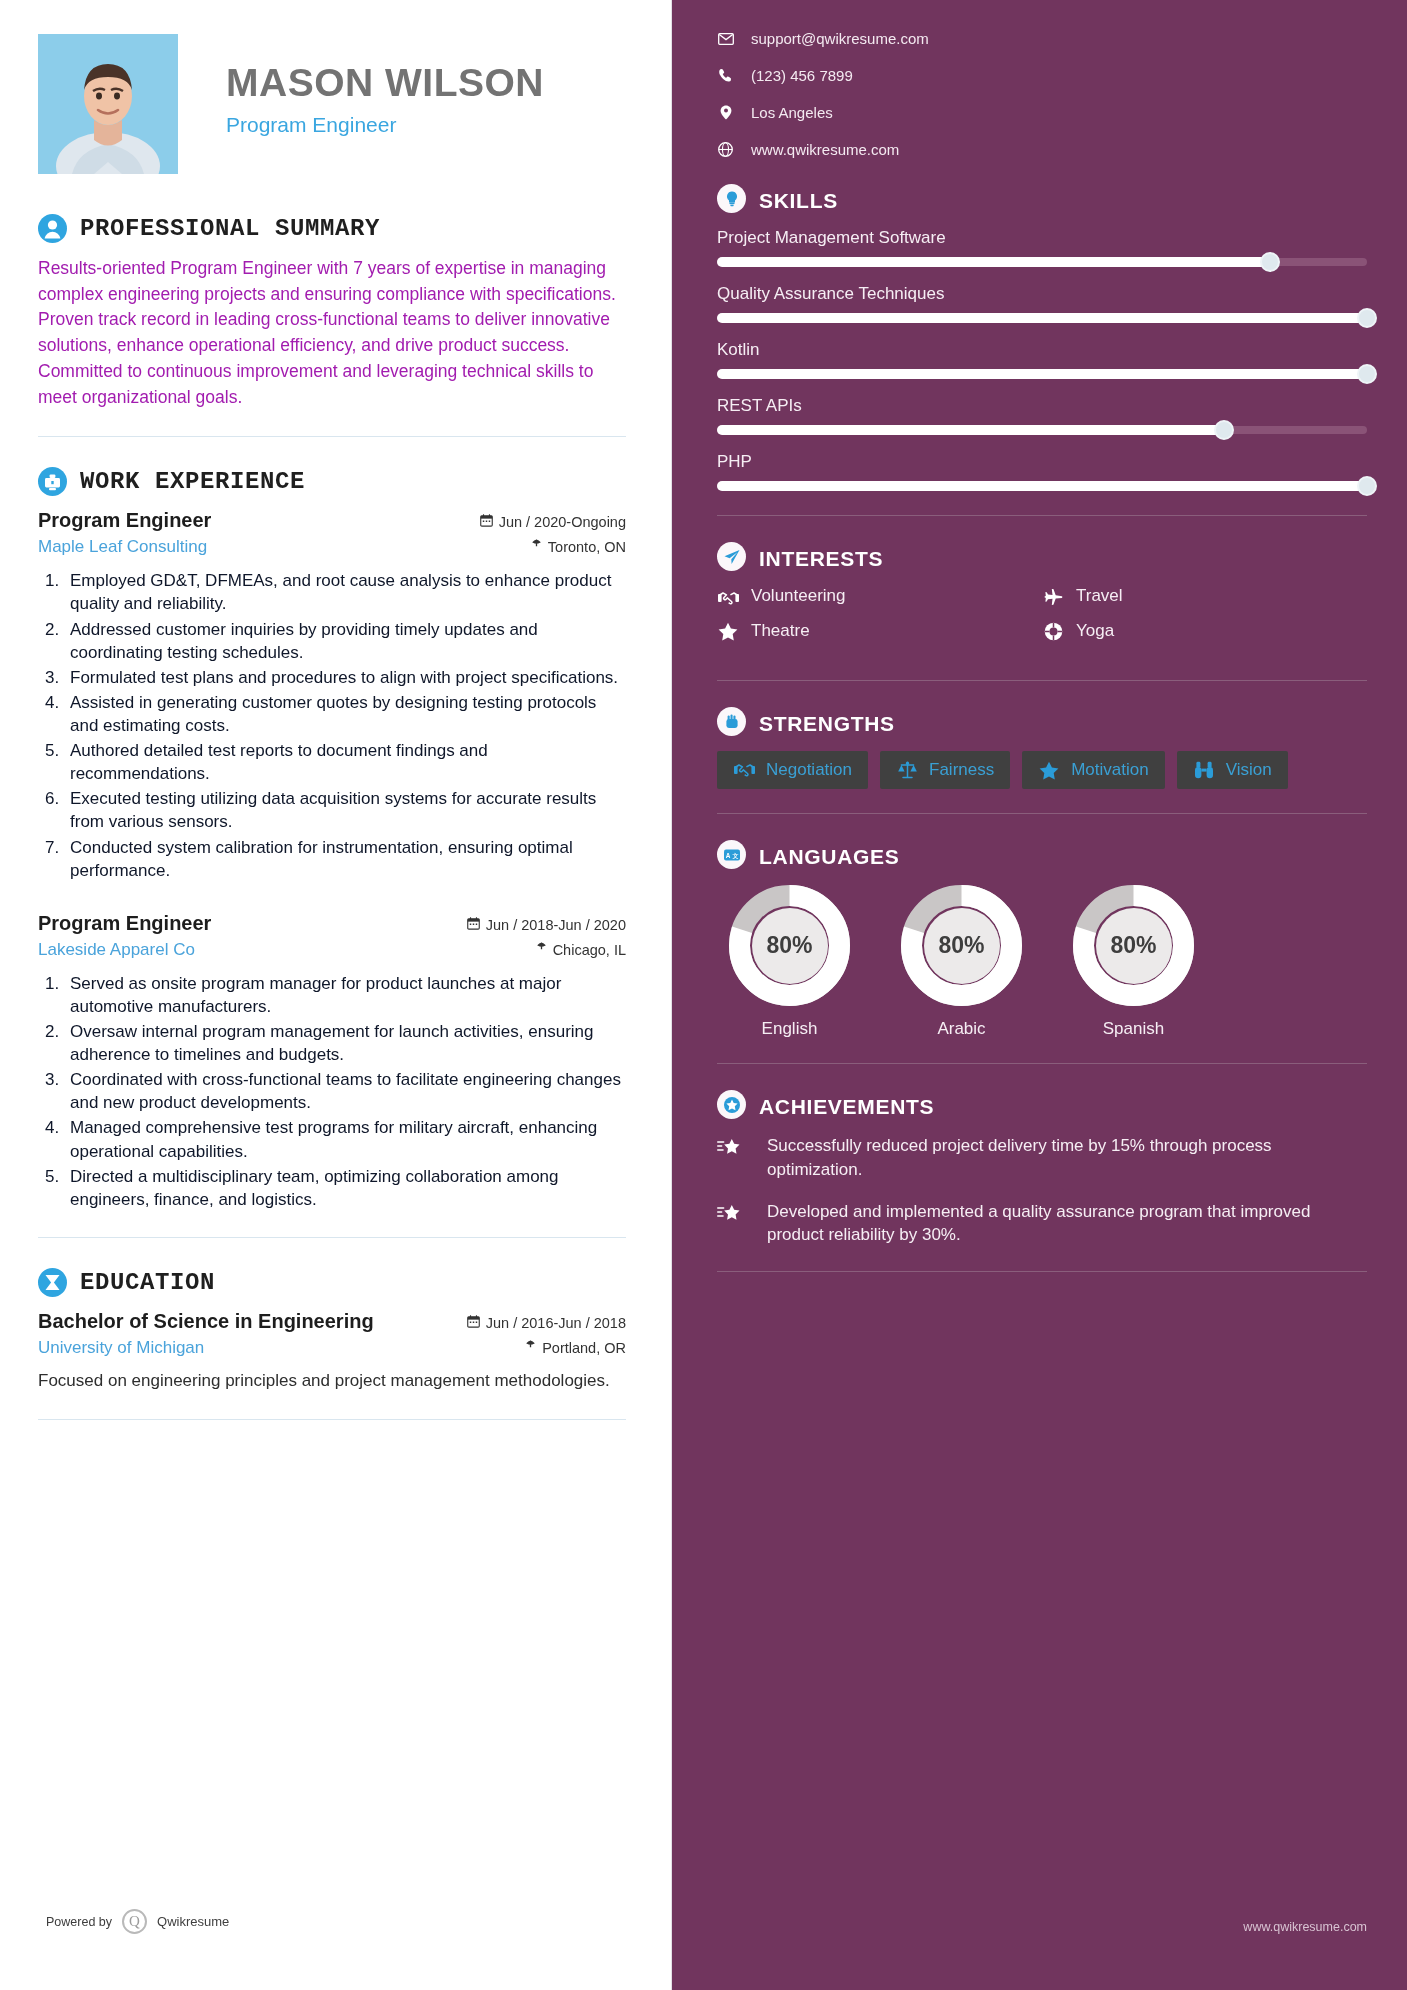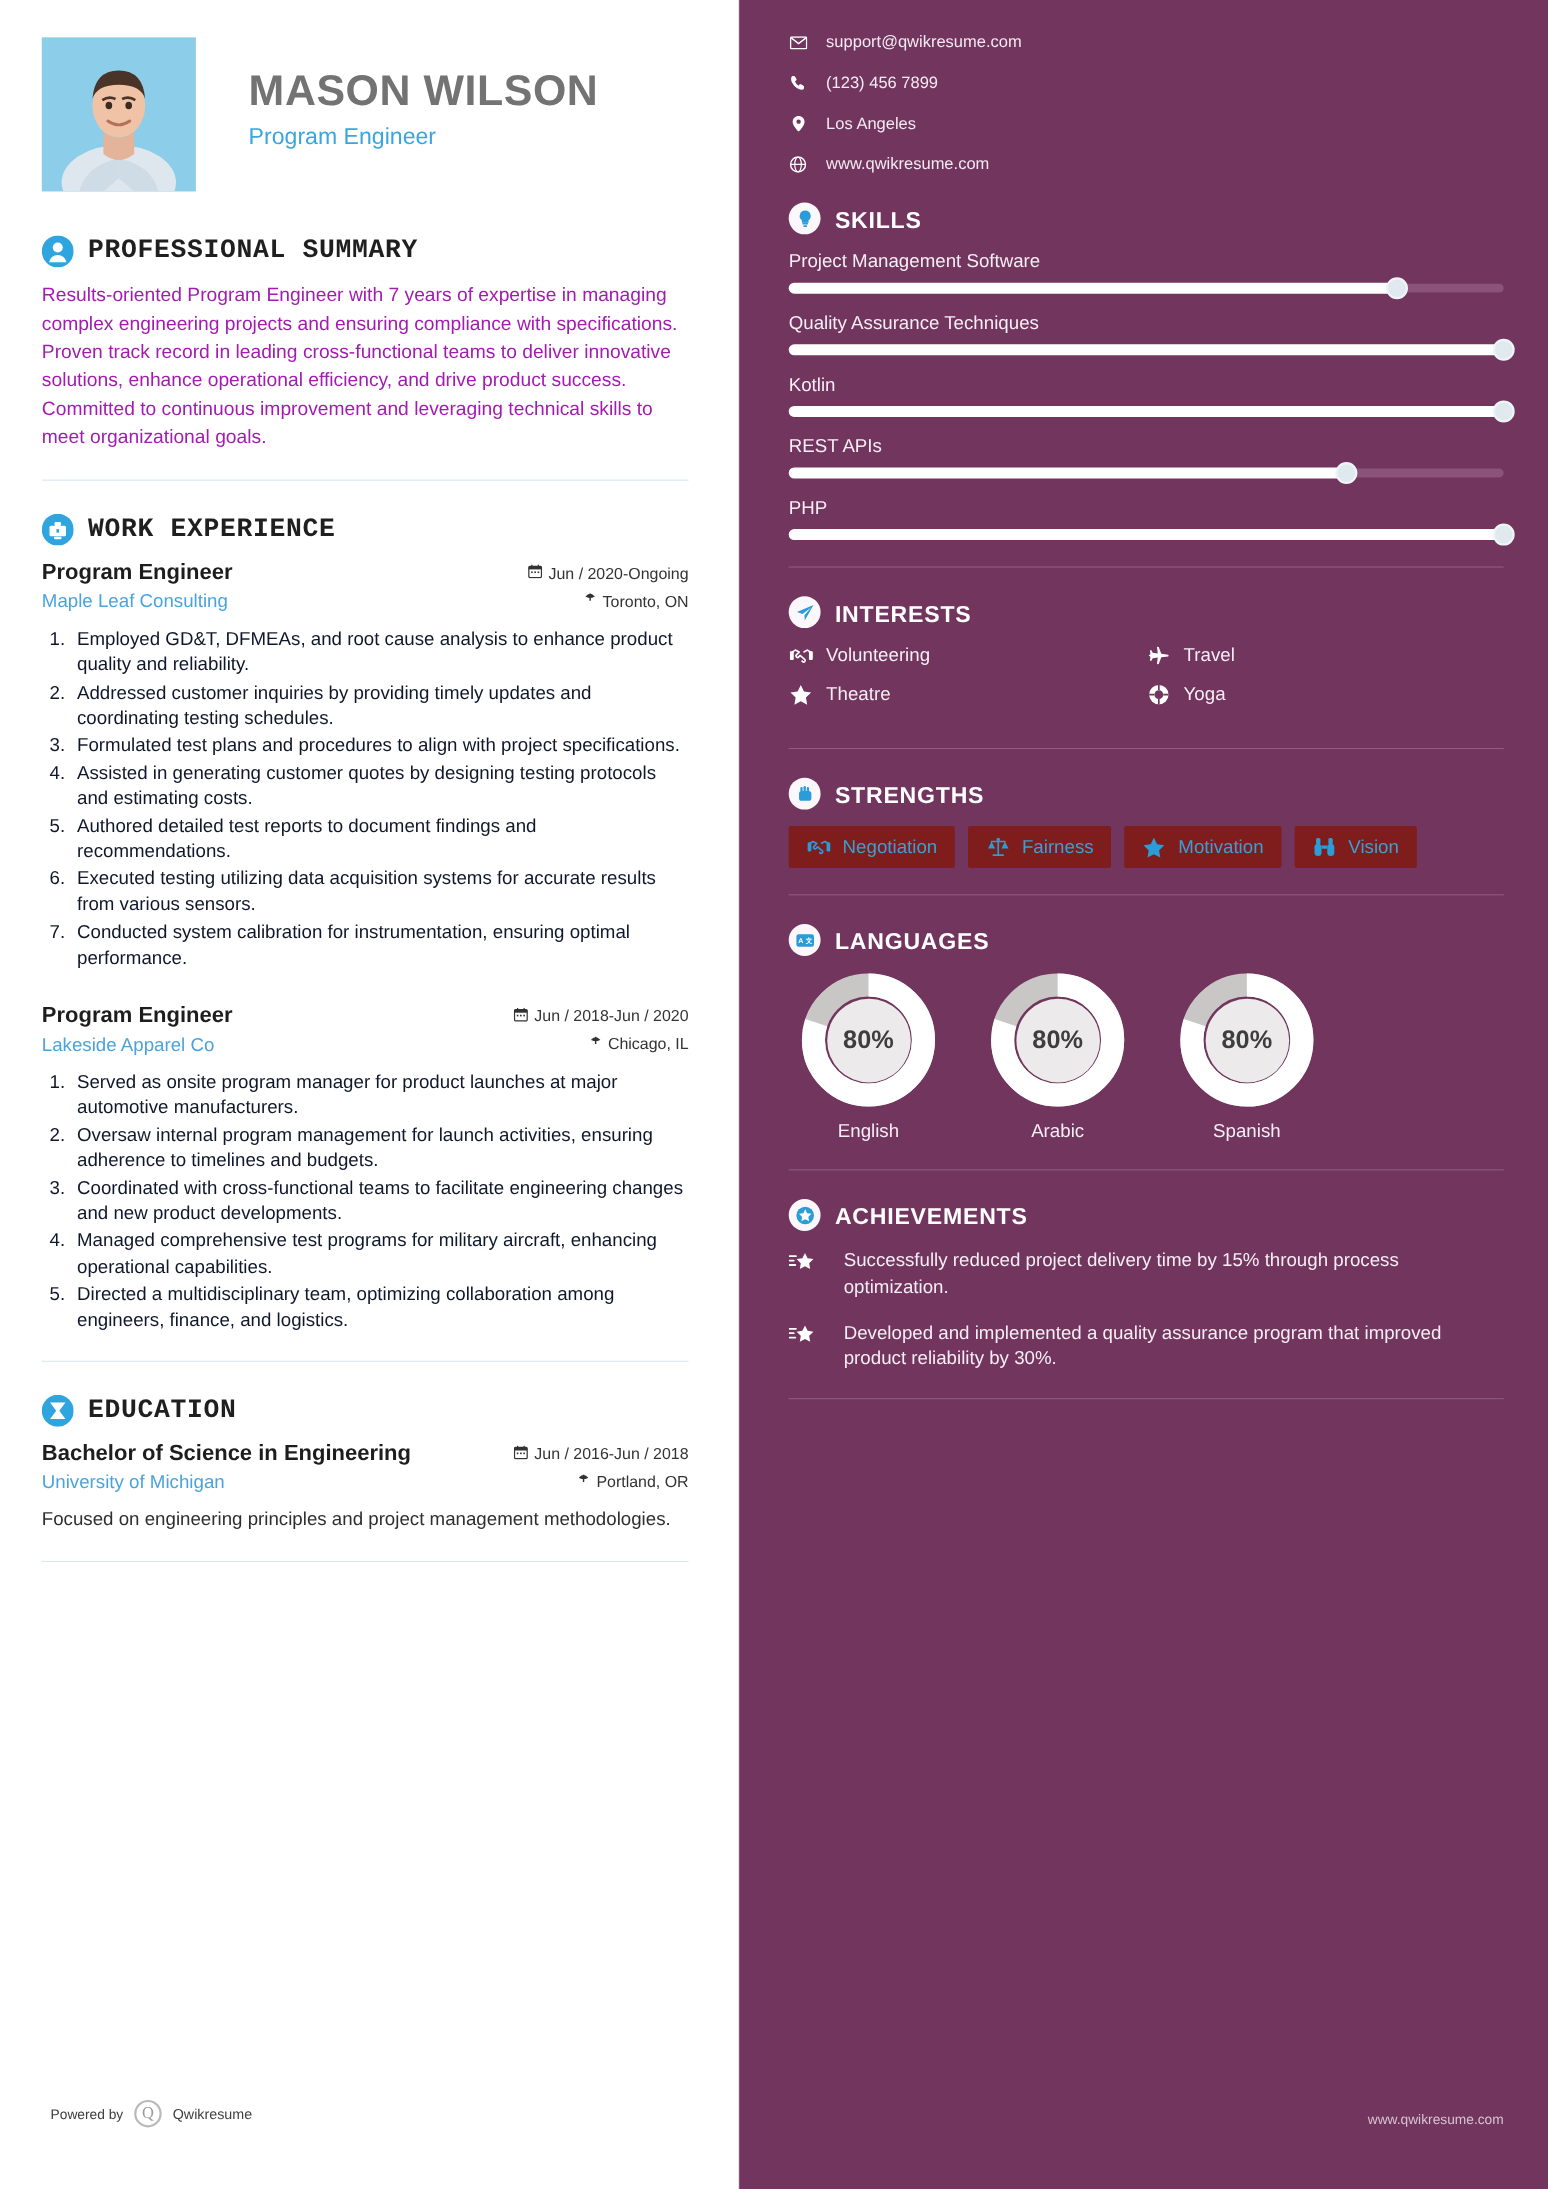--- a/index.html
+++ b/index.html
@@ -123,28 +123,28 @@
   .bar-knob {
     position:absolute; top:-5px; width:20px; height:20px; border-radius:50%;
     background:#dfe9ee; border:2px solid #eef4f7;
     transform:translateX(-10px);
   }
 
   .rdiv { height:1px; background:#8a5e7c; margin:24px 0 0 0; }
 
   .interest-grid { display:flex; flex-wrap:wrap; }
   .interest {
-    width:50%; display:flex; align-items:center; gap:12px;
+    width:50%; display:flex; align-items:flex-end; gap:12px;
     font-size:17px; color:#f6eef4; margin-bottom:15px;
   }
   .i-ico { width:22px; display:flex; justify-content:center; flex:0 0 22px; }
 
   .strength-grid { display:flex; flex-wrap:wrap; gap:12px; }
   .strength {
-    background:#7f1d1d; color:#3aa0d4;
+    background:#404040; color:#3aa0d4;
     padding:9px 16px; display:flex; align-items:center; gap:11px;
     font-size:17px; border-radius:2px;
   }
   .s-ico { width:22px; display:flex; justify-content:center; flex:0 0 22px; }
 
   .lang-grid { display:flex; gap:27px; margin-top:6px; }
   .lang { width:145px; text-align:center; }
   .ring { width:123px; height:123px; position:relative; margin:0 auto; }
   .ring svg { transform:rotate(-90deg); display:block; }
   .ring-val {

